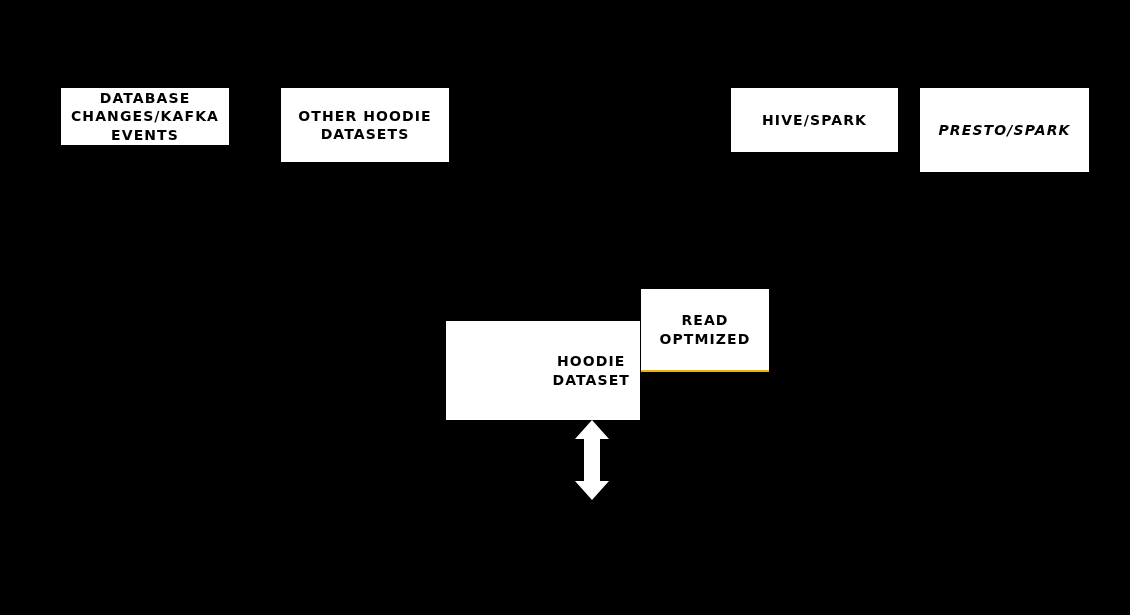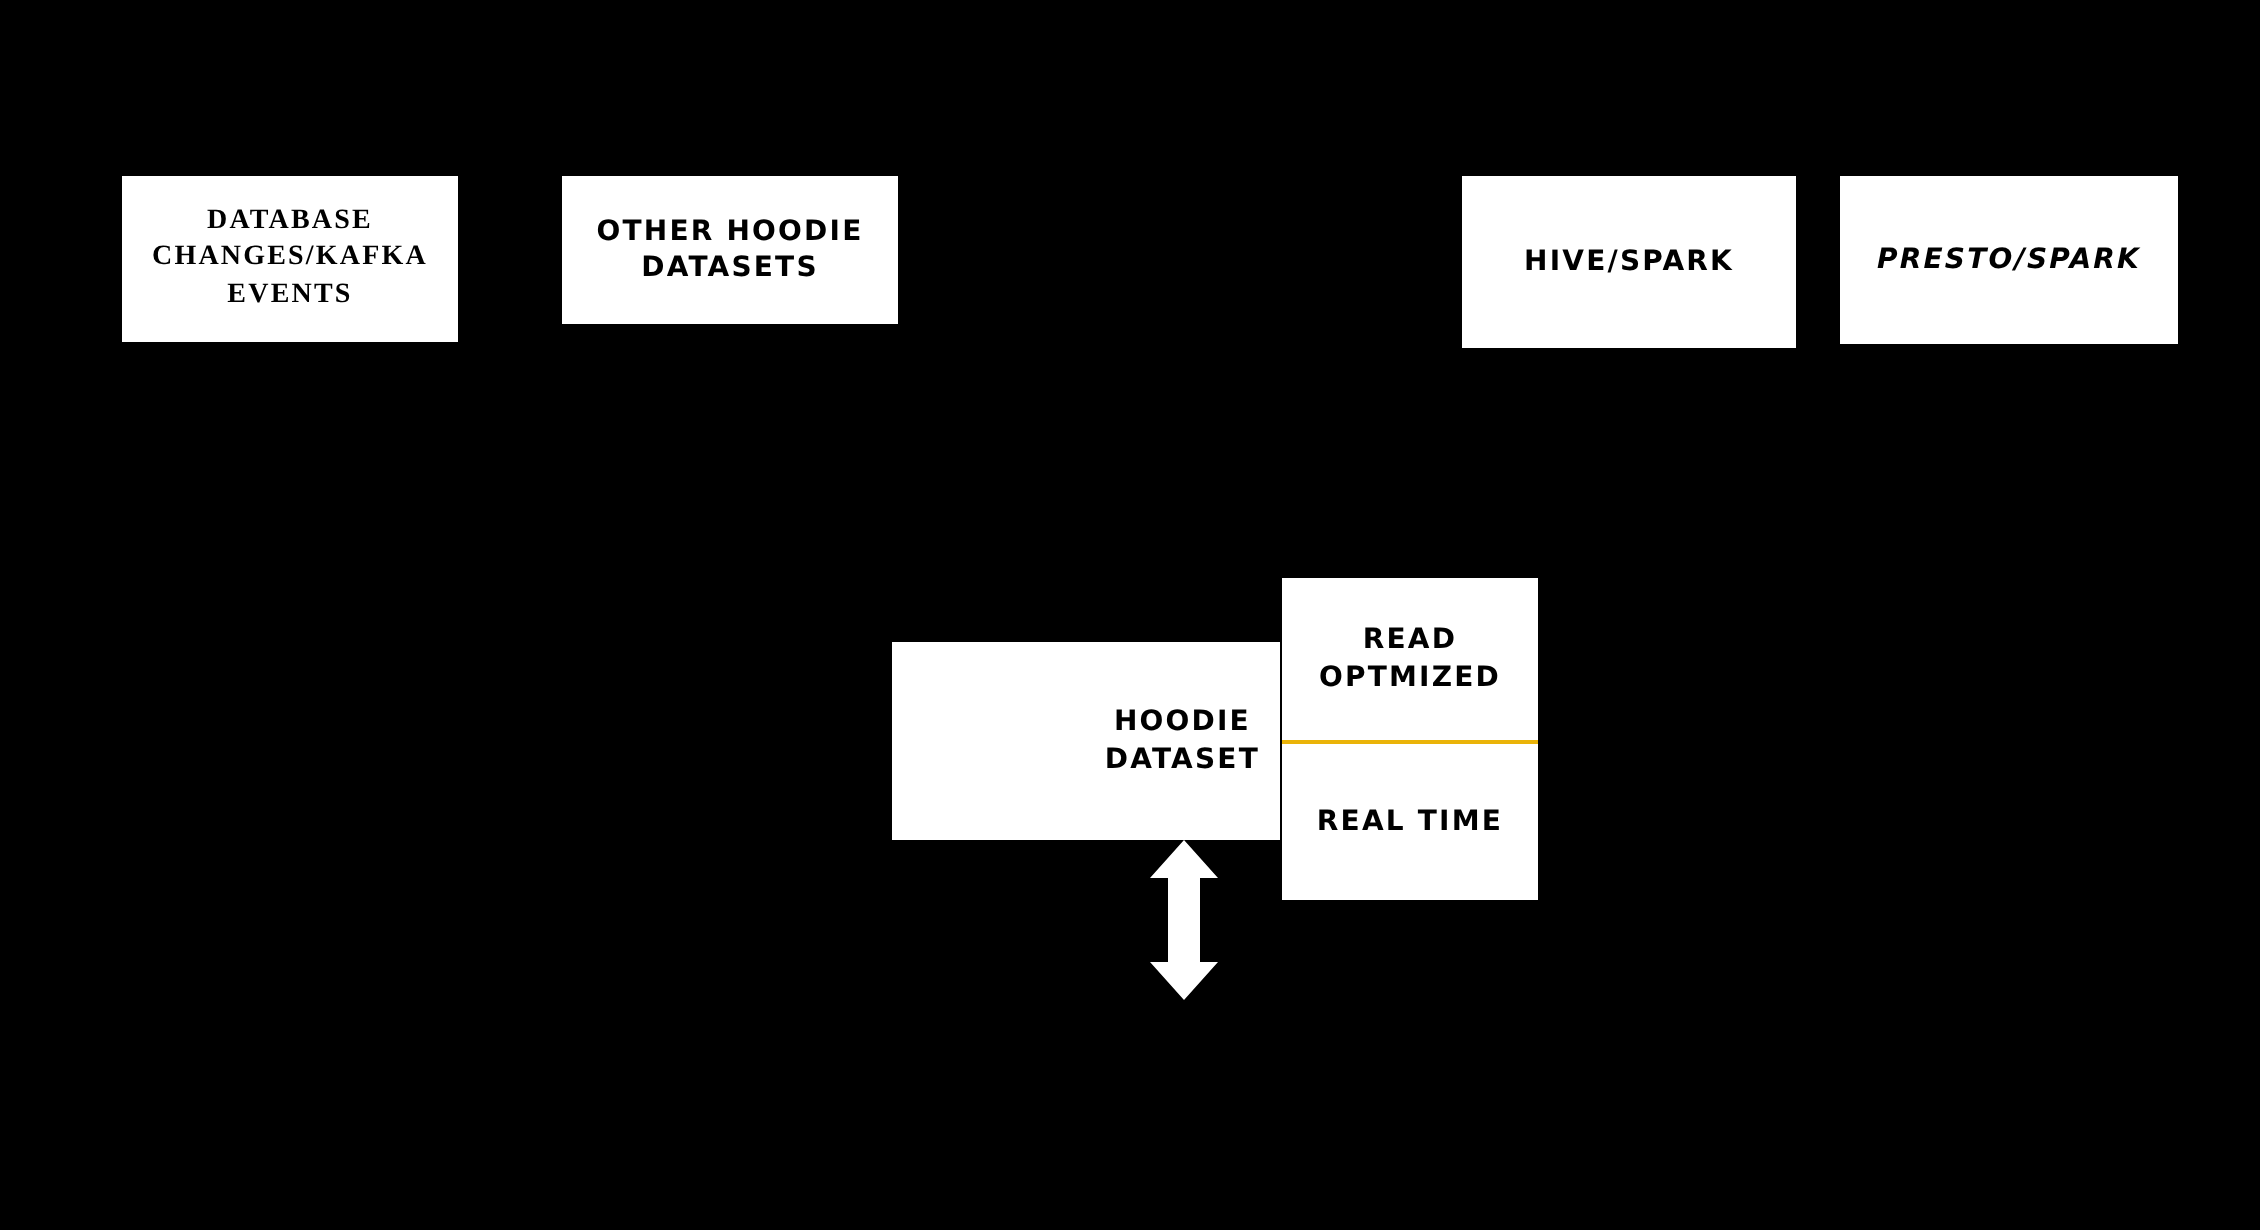--- a/index.html
+++ b/index.html
@@ -31,23 +31,23 @@
     text-transform: uppercase;
     font-family: "DejaVu Sans", sans-serif;
   }
   .node .label {
     display: block;
     padding: 0 8px;
     white-space: pre-line;
   }
 
   
-  #box-db-changes   { left: 61px;  top: 88px;  width: 168px; height: 83px; font-family: Liberation Serif, serif; }
+  #box-db-changes   { left: 61px;  top: 88px;  width: 168px; height: 57px; }
   #box-other-hoodie { left: 281px; top: 88px;  width: 168px; height: 74px; }
-  #box-hive-spark   { left: 731px; top: 88px;  width: 167px; height: 86px; }
+  #box-hive-spark   { left: 731px; top: 88px;  width: 167px; height: 64px; }
   #box-presto-spark { left: 920px; top: 88px;  width: 169px; height: 84px; font-style: italic; }
 
   
   #box-hoodie-dataset {
     left: 446px; top: 321px; width: 194px; height: 99px;
     justify-content: flex-end;
     align-items: center;
   }
   #box-hoodie-dataset .label { padding-right: 10px; }
 
@@ -95,22 +95,19 @@
   <div class="node" id="box-hoodie-dataset">
     <span class="label">HOODIE
 DATASET</span>
   </div>
 
   <div class="node" id="box-read-optimized">
     <span class="label">READ
 OPTMIZED</span>
   </div>
 
-  <div class="node" id="box-real-time">
-    <span class="label">REAL TIME</span>
-  </div>
 
   <svg id="arrow-hoodie-hdfs" viewBox="0 0 42 82">
     <polygon points="21,1 38,20 29,20 29,62 38,62 21,81 4,62 13,62 13,20 4,20" fill="#ffffff"></polygon>
   </svg>
 
 
 </div>
 
 </body></html>

